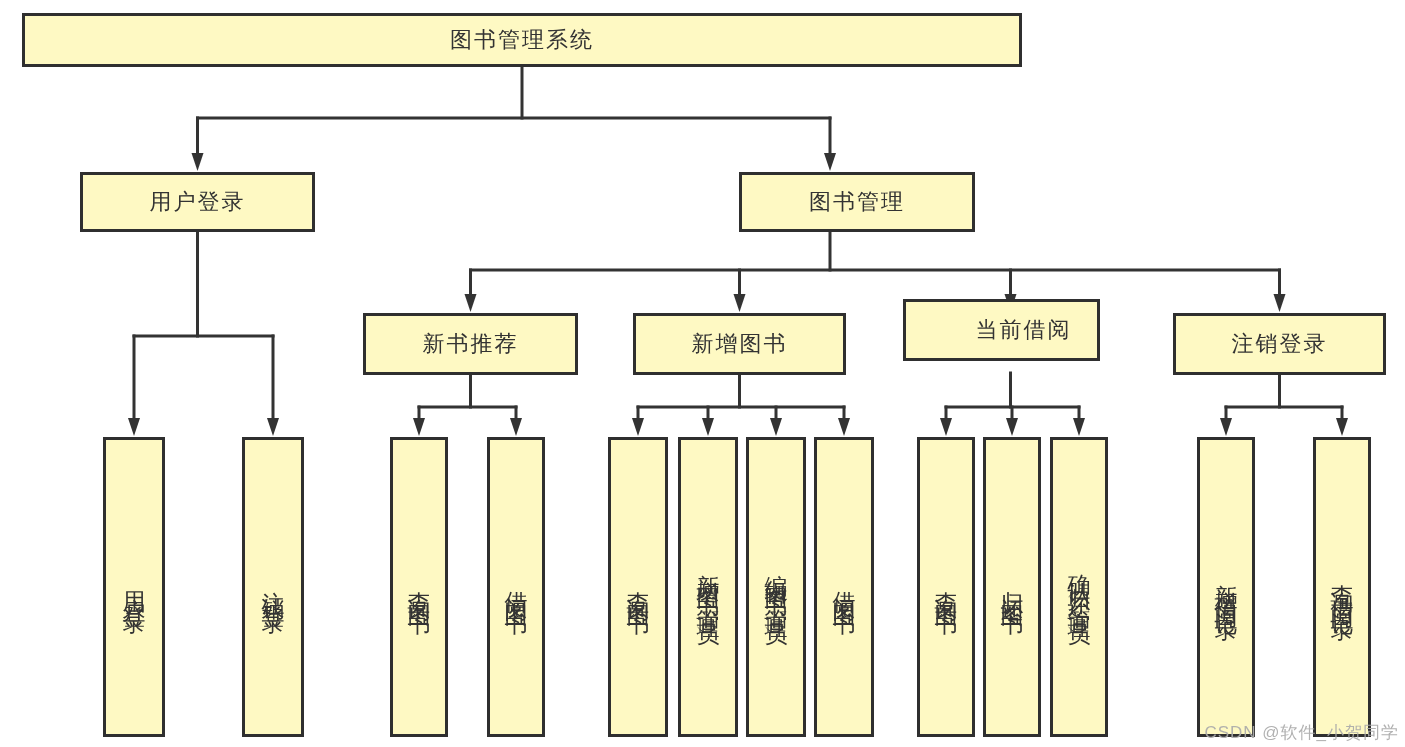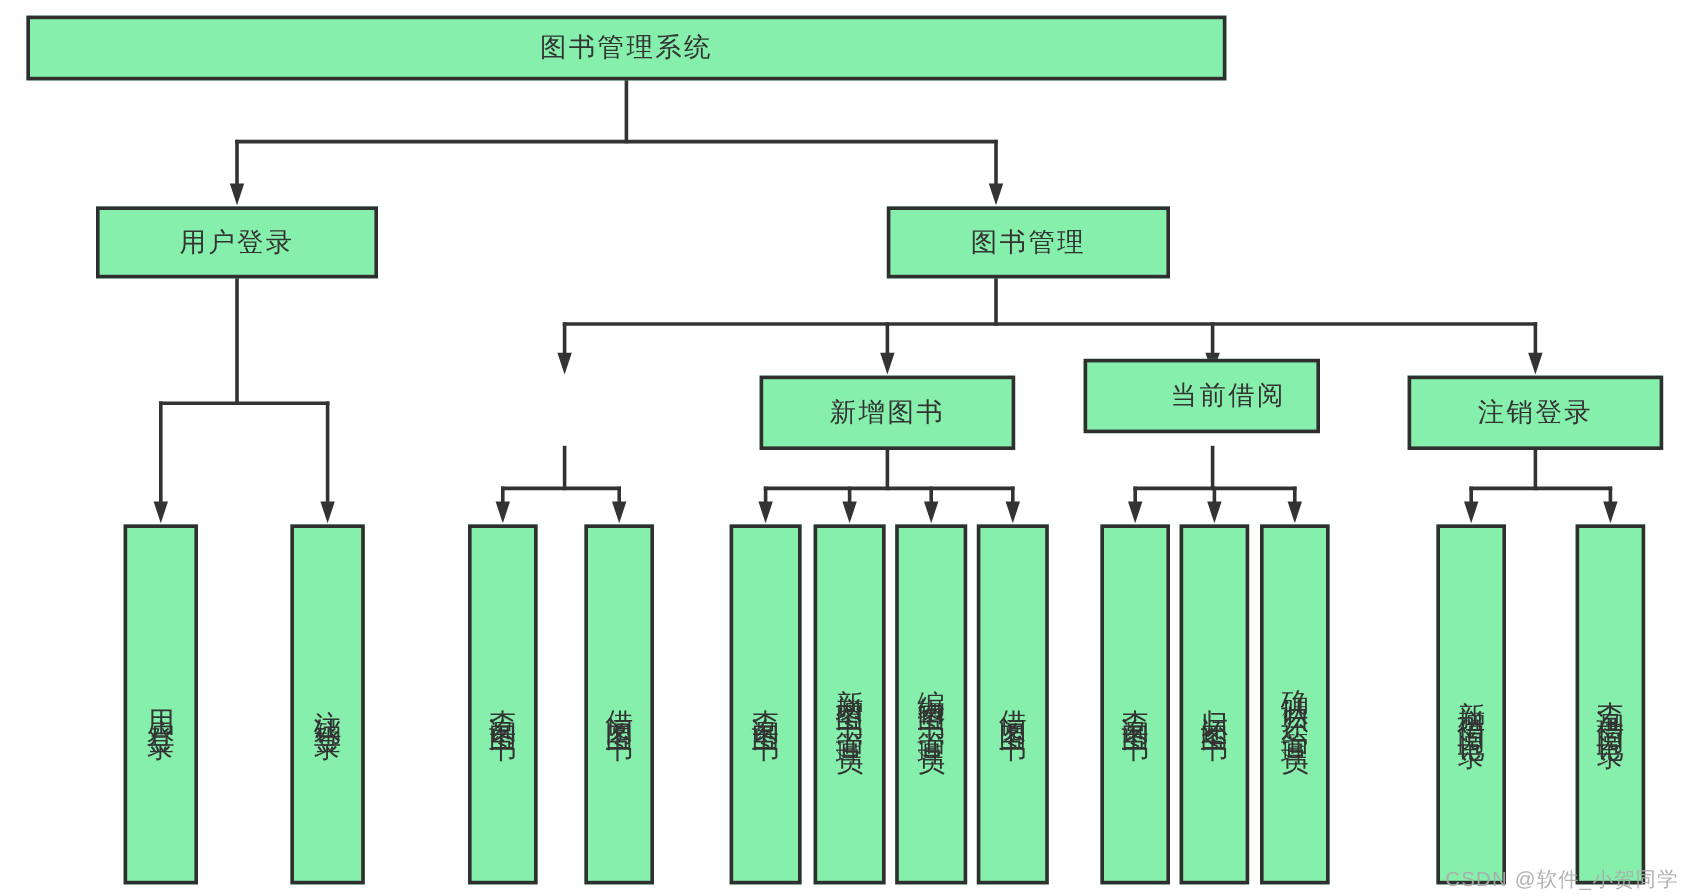--- a/index.html
+++ b/index.html
@@ -12,21 +12,21 @@
   }
   #edges {
     position:absolute; left:0; top:0;
     width:1405px; height:747px;
     display:block;
   }
   #nodes { position:absolute; left:0; top:0; width:100%; height:100%; }
   .node {
     position:absolute;
     box-sizing:border-box;
-    background:#86efac;
+    background:#fef9c3;
     border:3px solid var(--border, #2f2f2f);
     display:flex;
     align-items:center;
     justify-content:center;
     color: var(--text, #333333);
   }
   .node.horizontal .node-label {
     font-size:22px;
     letter-spacing:2px;
     white-space:nowrap;
@@ -111,20 +111,23 @@
   <div id="nodes">
       <div class="node horizontal" style="left: 22px; top: 13px; width: 1000px; height: 54px;">
         <span class="node-label">图书管理系统</span>
       </div>
       <div class="node horizontal" style="left: 80px; top: 172px; width: 235px; height: 60px;">
         <span class="node-label">用户登录</span>
       </div>
       <div class="node horizontal" style="left: 712px; top: 172px; width: 236px; height: 60px; margin-left: 27px;">
         <span class="node-label">图书管理</span>
       </div>
+      <div class="node horizontal" style="left: 363px; top: 313px; width: 215px; height: 62px;">
+        <span class="node-label">新书推荐</span>
+      </div>
       <div class="node horizontal" style="left: 633px; top: 313px; width: 213px; height: 62px;">
         <span class="node-label">新增图书</span>
       </div>
       <div class="node horizontal" style="left: 903px; top: 299px; width: 197px; height: 62px; padding-left: 44px;">
         <span class="node-label">当前借阅</span>
       </div>
       <div class="node horizontal" style="left: 1173px; top: 313px; width: 213px; height: 62px;">
         <span class="node-label">注销登录</span>
       </div>
       <div class="node vertical" style="left: 103px; top: 437px; width: 62px; height: 300px;">

